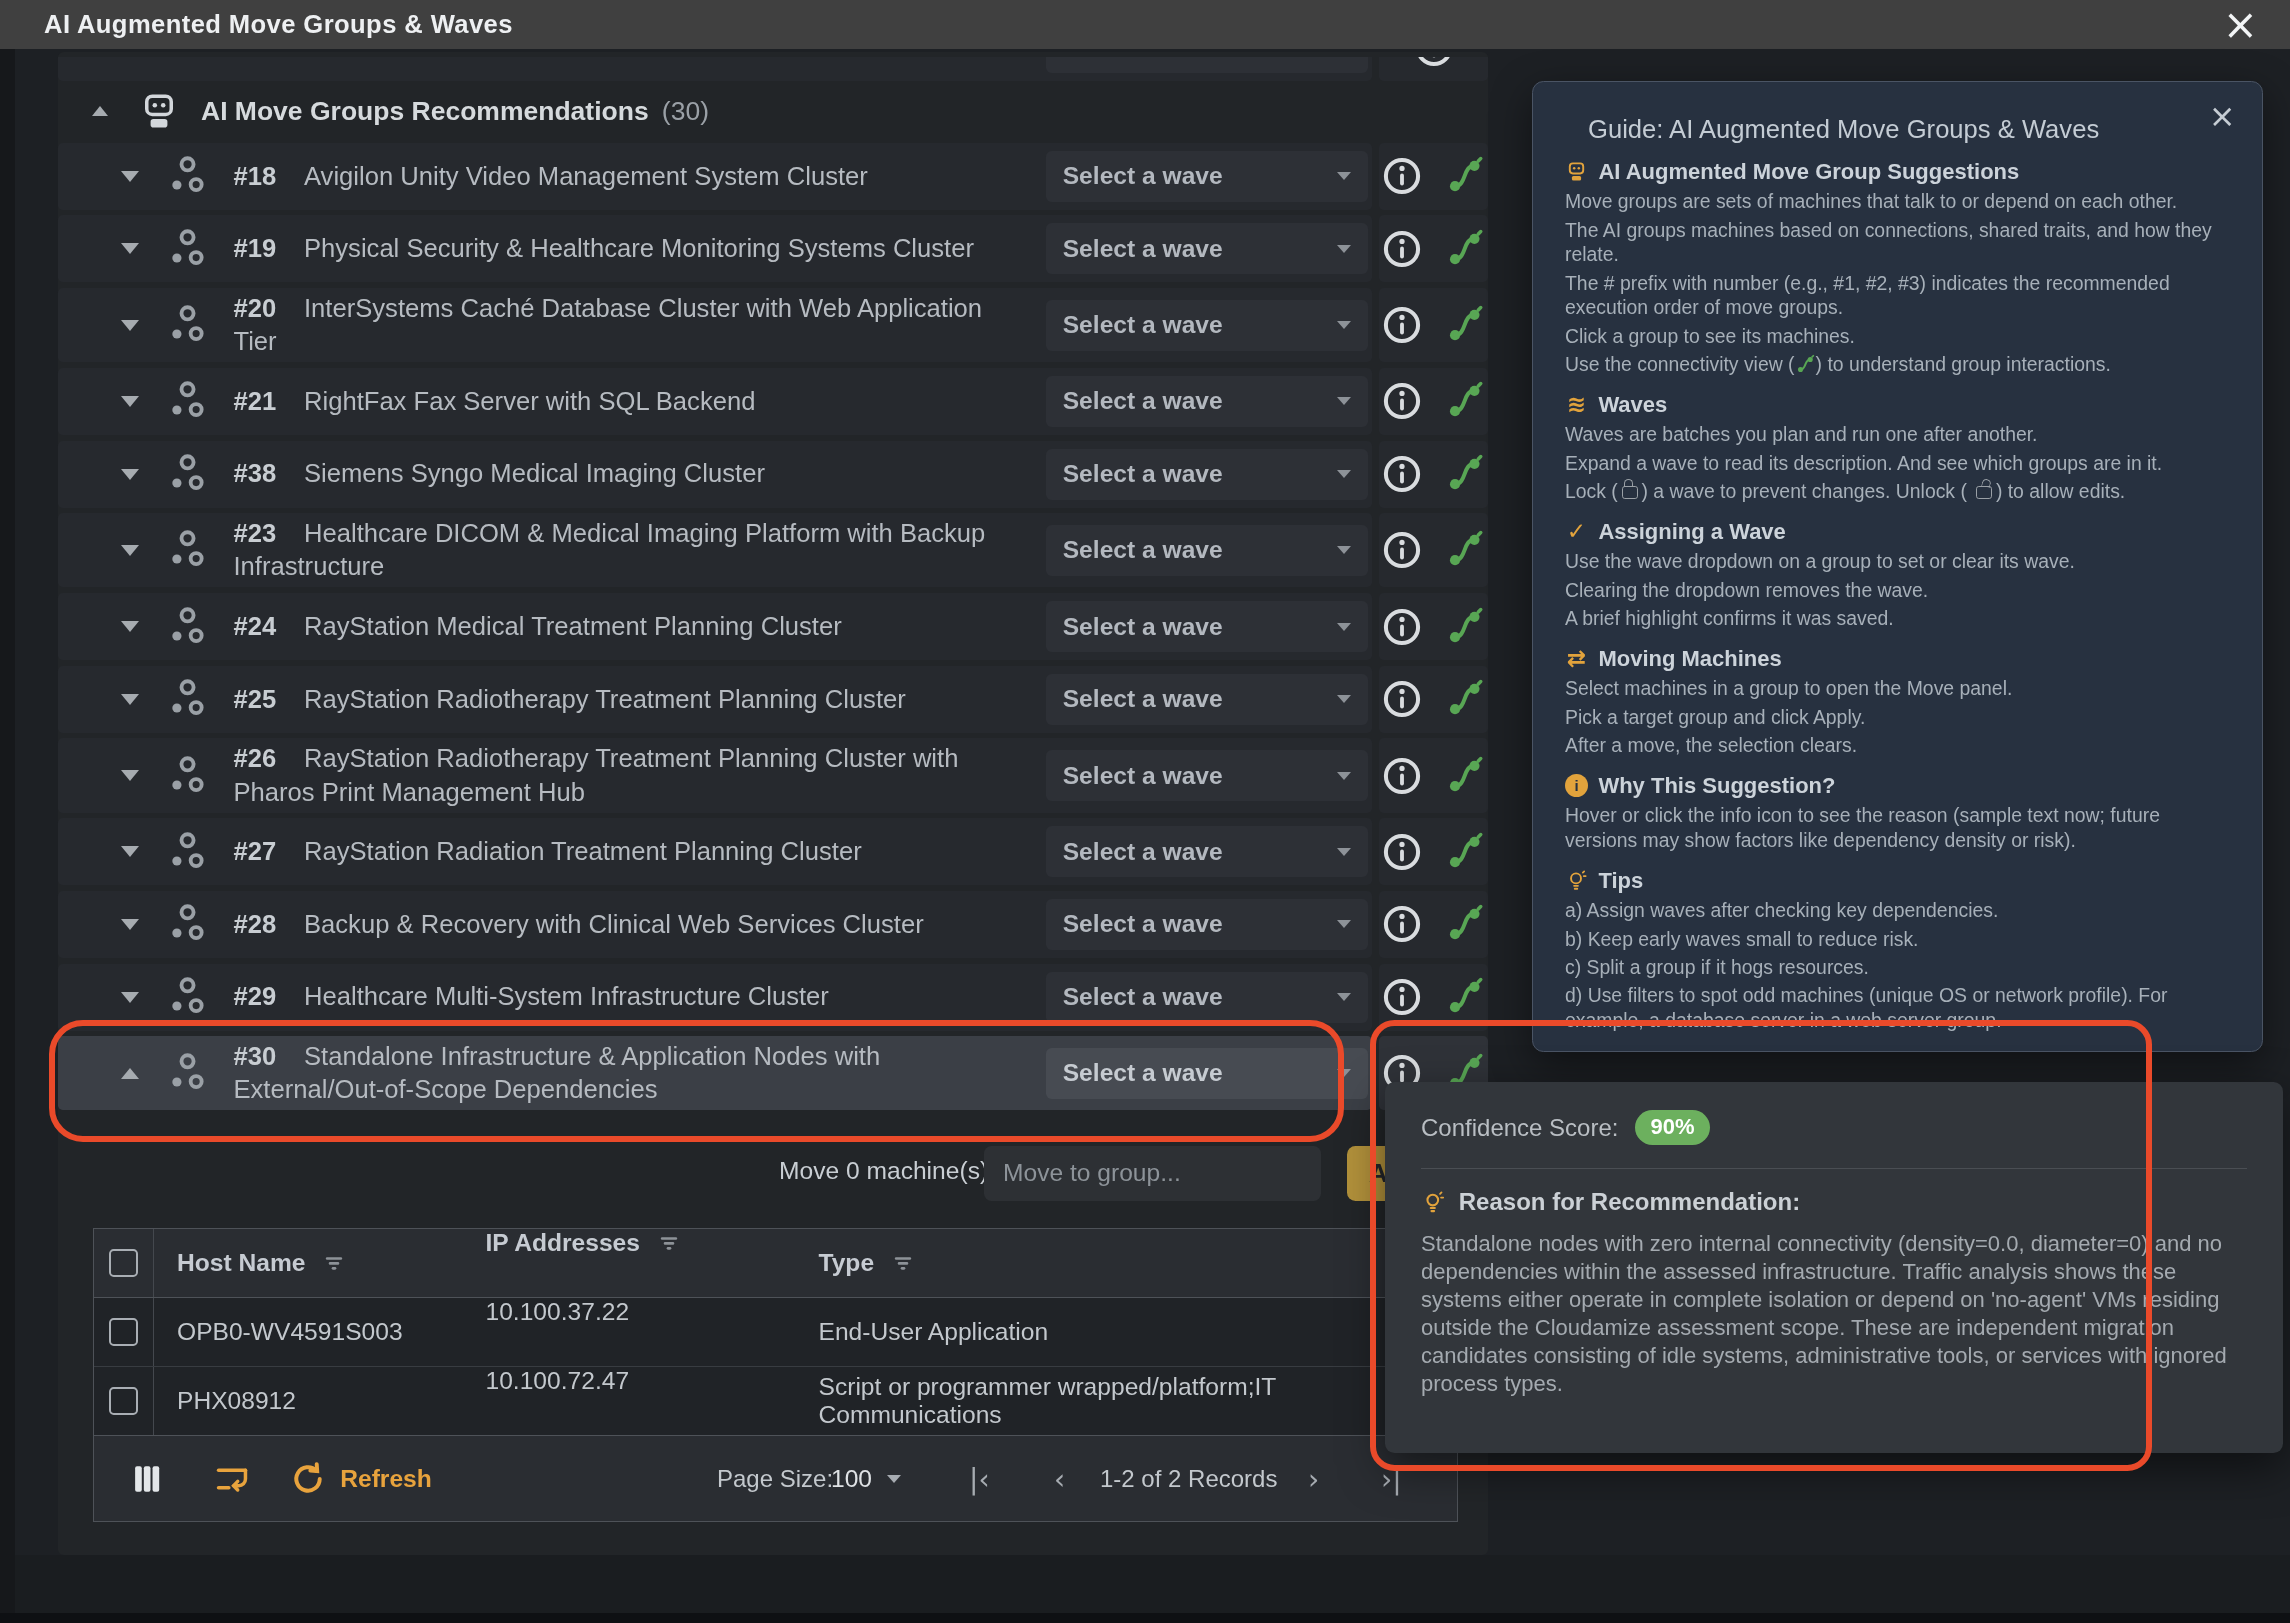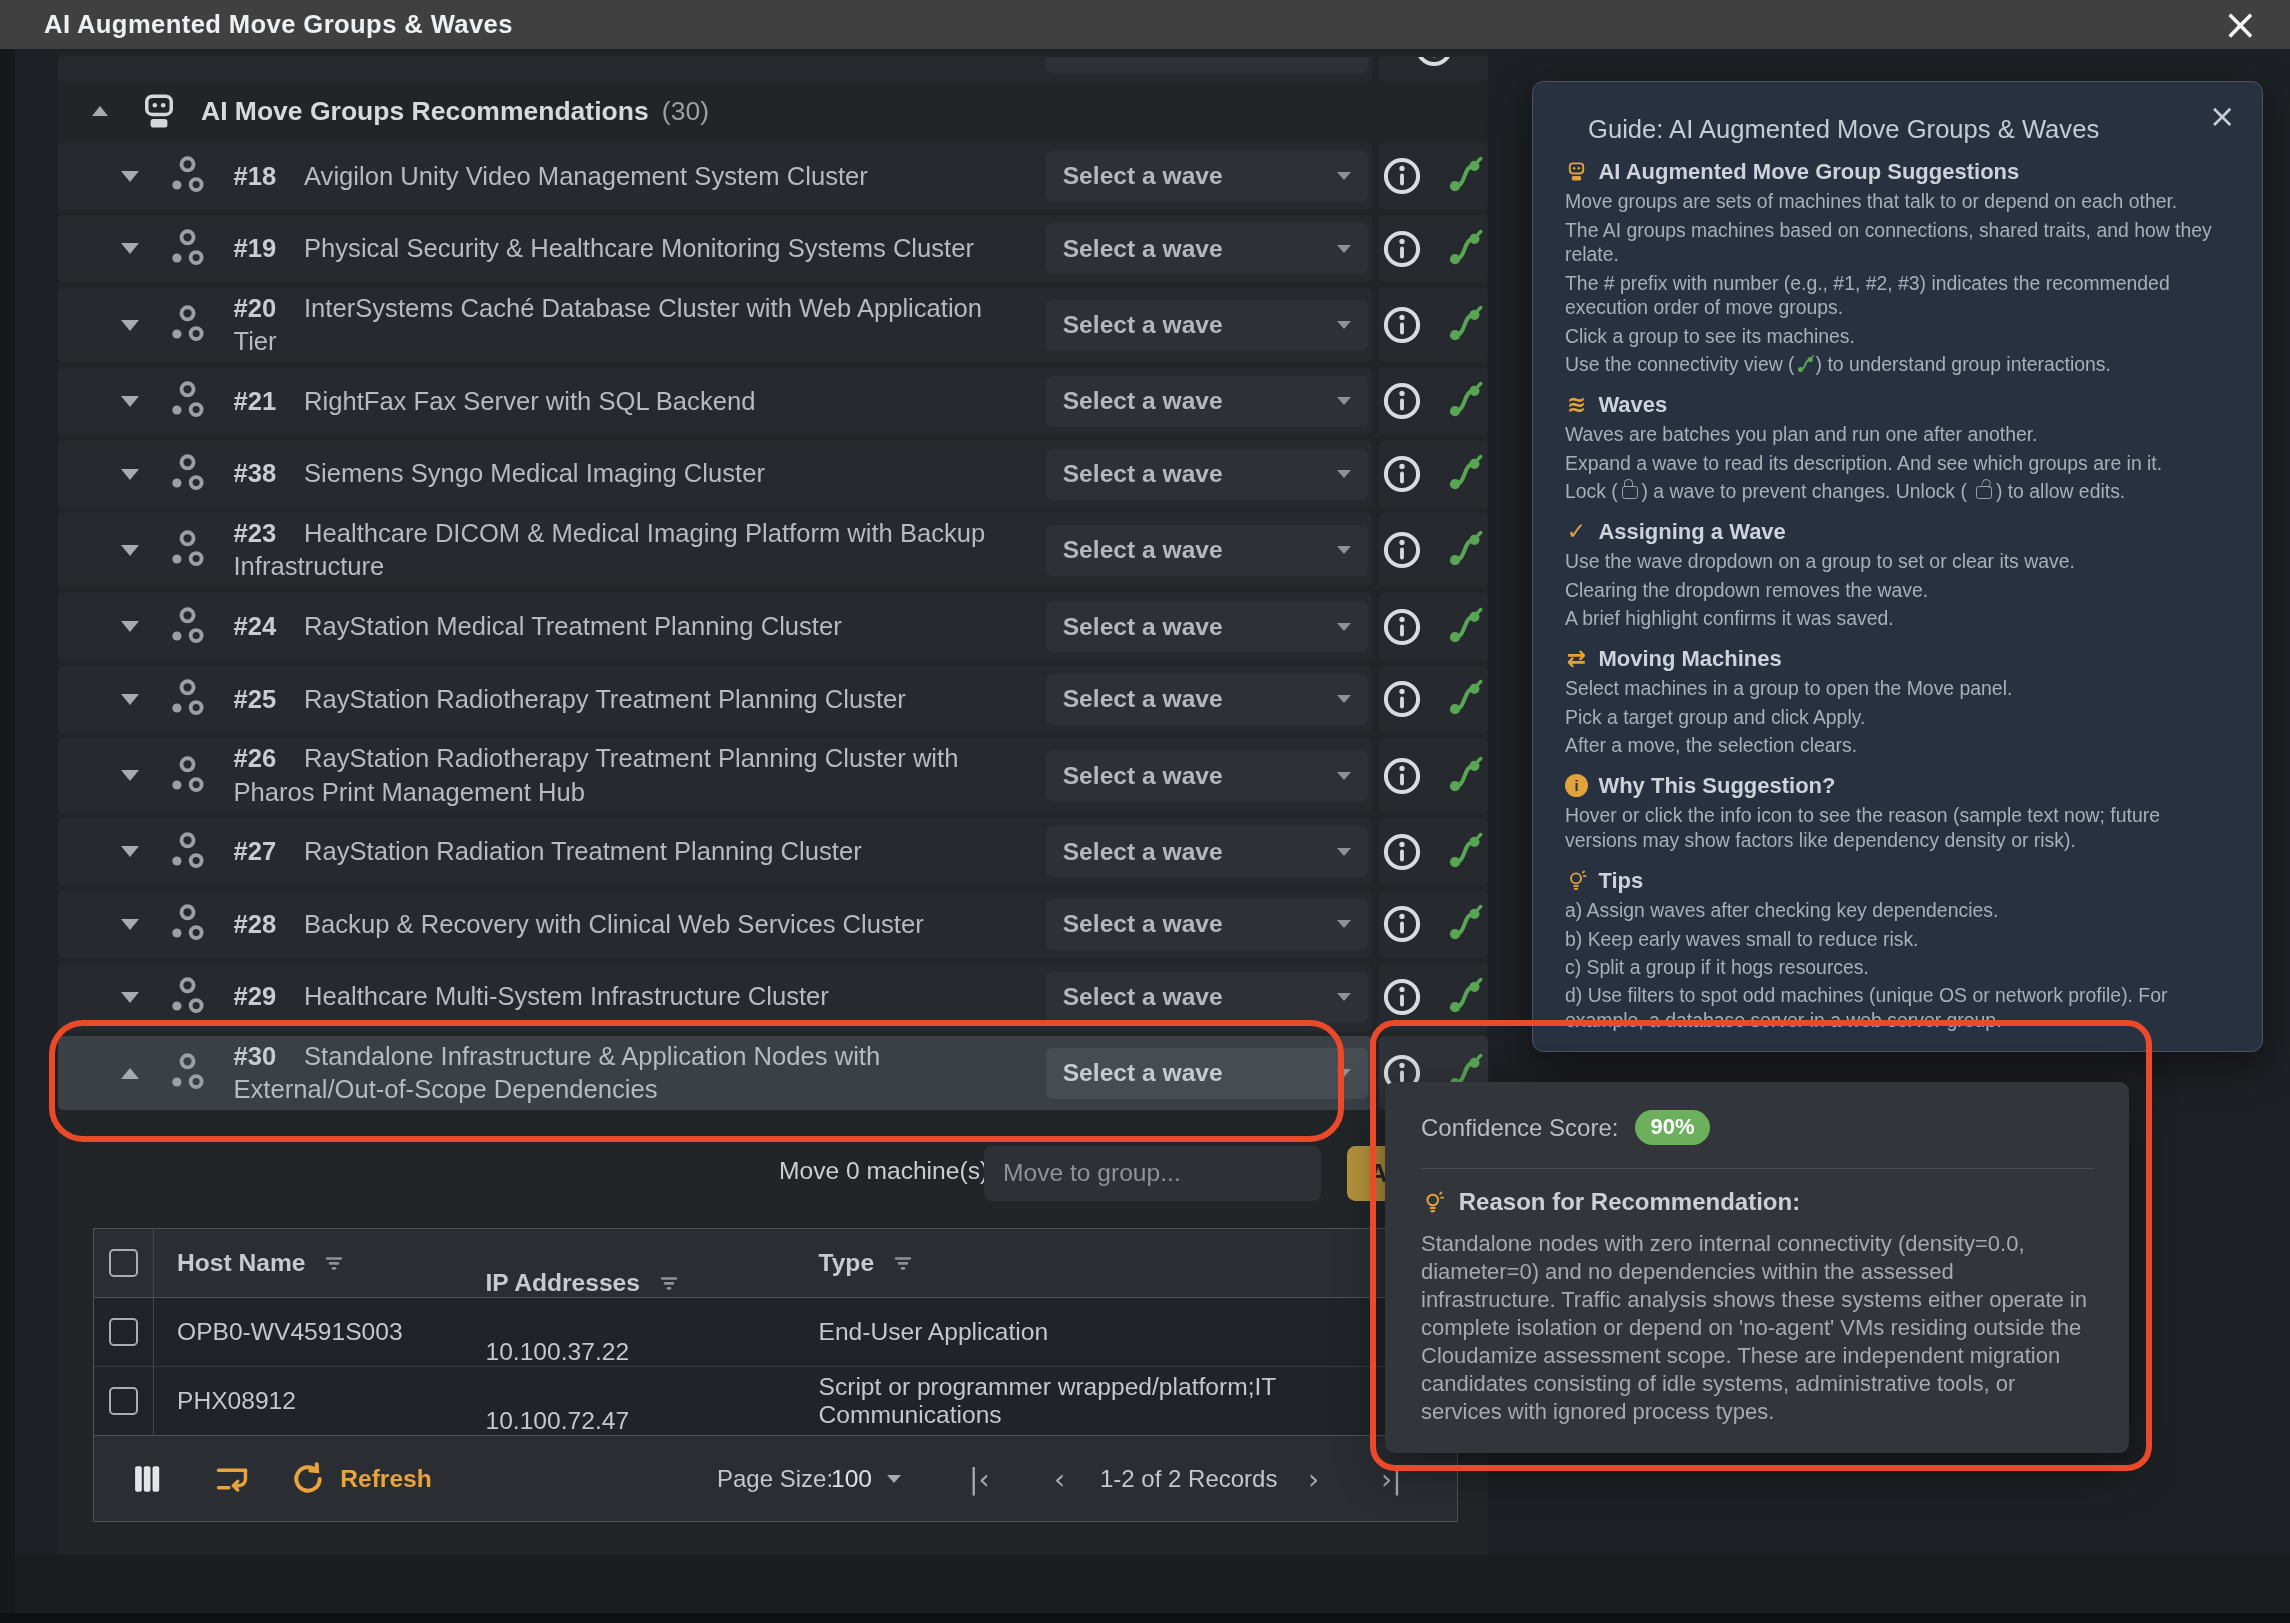--- a/index.html
+++ b/index.html
@@ -69,21 +69,21 @@
 
   
   .table-card{position:absolute;left:93px;top:1228px;width:1365px;background:#202327;
               border:0.9px solid #4e5258;box-sizing:border-box;}
   .t-head{display:flex;align-items:stretch;height:68px;background:#2a2d32;border-bottom:0.9px solid #4e5258;}
   .t-row{display:flex;align-items:stretch;height:68px;background:#202327;border-bottom:0.9px solid #383c41;}
   .t-row:last-of-type{border-bottom:0.9px solid #4e5258;}
   .col-check{width:59px;display:flex;align-items:center;justify-content:center;border-right:0.9px solid #44484e;flex-shrink:0;}
   .chk{width:24.6px;height:24.6px;border:2.4px solid #a9aeb4;border-radius:4.7px;background:transparent;cursor:pointer;}
   .col-host{width:299px;padding-left:23px;display:flex;align-items:center;gap:15px;}
-  .col-ip{width:317px;padding-left:9.5px;display:flex;align-items:flex-end;gap:15px;}
+  .col-ip{width:317px;padding-left:9.5px;display:flex;align-items:flex-start;gap:15px;}
   .col-type{flex:1;padding-left:16px;display:flex;align-items:center;gap:15px;}
   .t-head .hcell{font-size:24.6px;color:#c6cbd2;font-weight:bold;}
   .filter-ic{width:28px;height:28px;color:#8d9298;cursor:pointer;}
   .filter-ic svg{width:28px;height:28px;display:block;}
   .t-row .cell{font-size:24.6px;color:#c3c8cd;}
 
   
   .t-foot{position:relative;height:85px;background:#2a2d32;}
   .foot-ic{position:absolute;top:50%;transform:translateY(-50%);cursor:pointer;}
   .cols-ic{left:34px;width:38px;height:38px;color:#e4e7ea;}
@@ -121,21 +121,21 @@
   .g-inline-ic{display:inline-block;width:21px;height:21px;color:#58a654;vertical-align:-3.8px;}
   .g-inline-ic svg{width:21px;height:21px;display:block;}
   .mini-lock{display:inline-block;width:14px;height:11.4px;border:1.9px solid #9aa0a6;border-radius:2.8px;
              position:relative;top:0.9px;margin:0 3.8px;}
   .mini-lock::before{content:"";position:absolute;left:1.4px;top:-7.6px;width:6.6px;height:6.6px;
                      border:1.9px solid #9aa0a6;border-bottom:none;border-radius:4.7px 4.7px 0 0;}
   .mini-lock.open::before{left:4.7px;transform:rotate(16deg);}
   .g-hr{border:none;border-top:0.9px solid #55606e;margin:19px 0 11.4px;}
 
   
-  .tooltip{position:absolute;left:1385px;top:1082px;width:744px;height:371px;background:#32363b;
+  .tooltip{position:absolute;left:1385px;top:1082px;width:898px;height:371px;background:#32363b;
            border-radius:9.5px;box-shadow:0 15px 44px rgba(0,0,0,.5);z-index:7;box-sizing:border-box;
            padding:28px 36px 24.6px;}
   .conf-row{display:flex;align-items:center;gap:17px;font-size:24px;color:#b9bec3;}
   .conf-badge{background:#6cb05e;color:#ffffff;border-radius:945px;padding:3.8px 15px 5.7px;font-size:22px;font-weight:bold;}
   .tt-div{border:none;border-top:0.9px solid #4a4e53;margin:23px 0 19px;}
   .reason-head{display:flex;align-items:center;gap:13.2px;font-size:24px;font-weight:bold;color:#ccd1d6;}
   .reason-head .hic{width:24.6px;height:24.6px;color:#e2a33c;}
   .reason-head .hic svg{width:24.6px;height:24.6px;display:block;}
   .reason-text{font-size:22px;line-height:28px;color:#a4aab0;margin-top:13.2px;}
 

